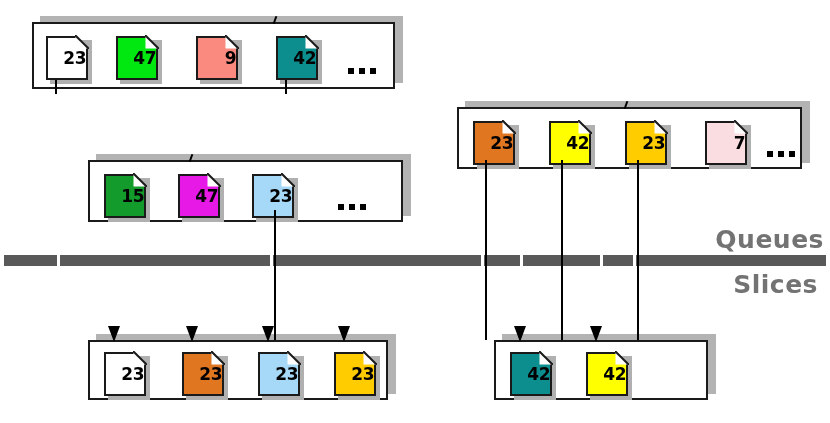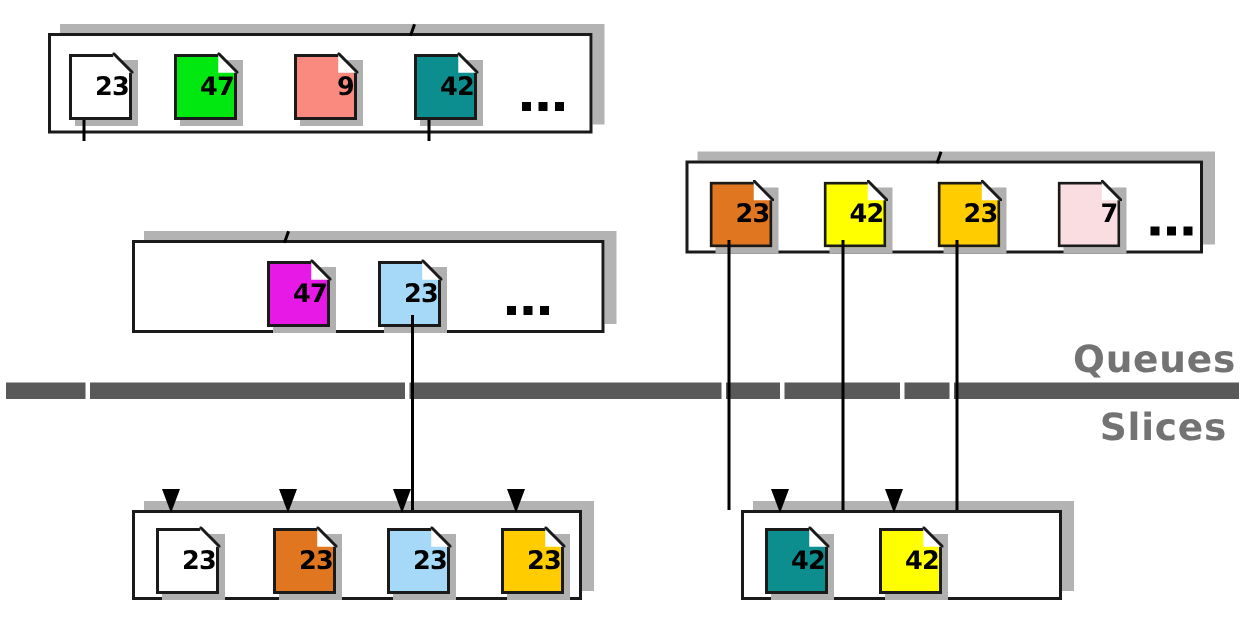--- a/index.html
+++ b/index.html
@@ -103,20 +103,30 @@
       </svg>
     </div>
     <div class="dots" style="left: 314px; top: 44px;">
       <i></i>
       <i></i>
       <i></i>
     </div>
   </div>
 <div class="box-shadow" style="left: 96px; top: 154px; width: 315px; height: 62px;"></div>
 <div class="box" style="left: 88px; top: 160px; width: 315px; height: 62px;">
+    <div class="card" style="left: 14px; top: 12px; width: 42px; height: 44px;">
+      <div class="shadow"></div>
+      <div class="face" style="background: rgb(19, 155, 43); clip-path: polygon(0px 0px, calc(100% - 13px) 0px, 100% 13px, 100% 100%, 0px 100%);">
+        <span class="label">15</span>
+      </div>
+      <svg class="corner" viewBox="0 0 14 14" style="position: absolute; right: -1px; top: -1px; width: 14px; height: 14px;">
+        <path d="M0.5,0.5 L0.5,13.5 L13.5,13.5 Z" fill="#ffffff" stroke="none"></path>
+        <path d="M0,0 L14,14" stroke="#1a1a1a" stroke-width="2" fill="none"></path>
+      </svg>
+    </div>
     <div class="card" style="left: 88px; top: 12px; width: 42px; height: 44px;">
       <div class="shadow"></div>
       <div class="face" style="background: rgb(230, 25, 230); clip-path: polygon(0px 0px, calc(100% - 13px) 0px, 100% 13px, 100% 100%, 0px 100%);">
         <span class="label">47</span>
       </div>
       <svg class="corner" viewBox="0 0 14 14" style="position: absolute; right: -1px; top: -1px; width: 14px; height: 14px;">
         <path d="M0.5,0.5 L0.5,13.5 L13.5,13.5 Z" fill="#ffffff" stroke="none"></path>
         <path d="M0,0 L14,14" stroke="#1a1a1a" stroke-width="2" fill="none"></path>
       </svg>
     </div>

